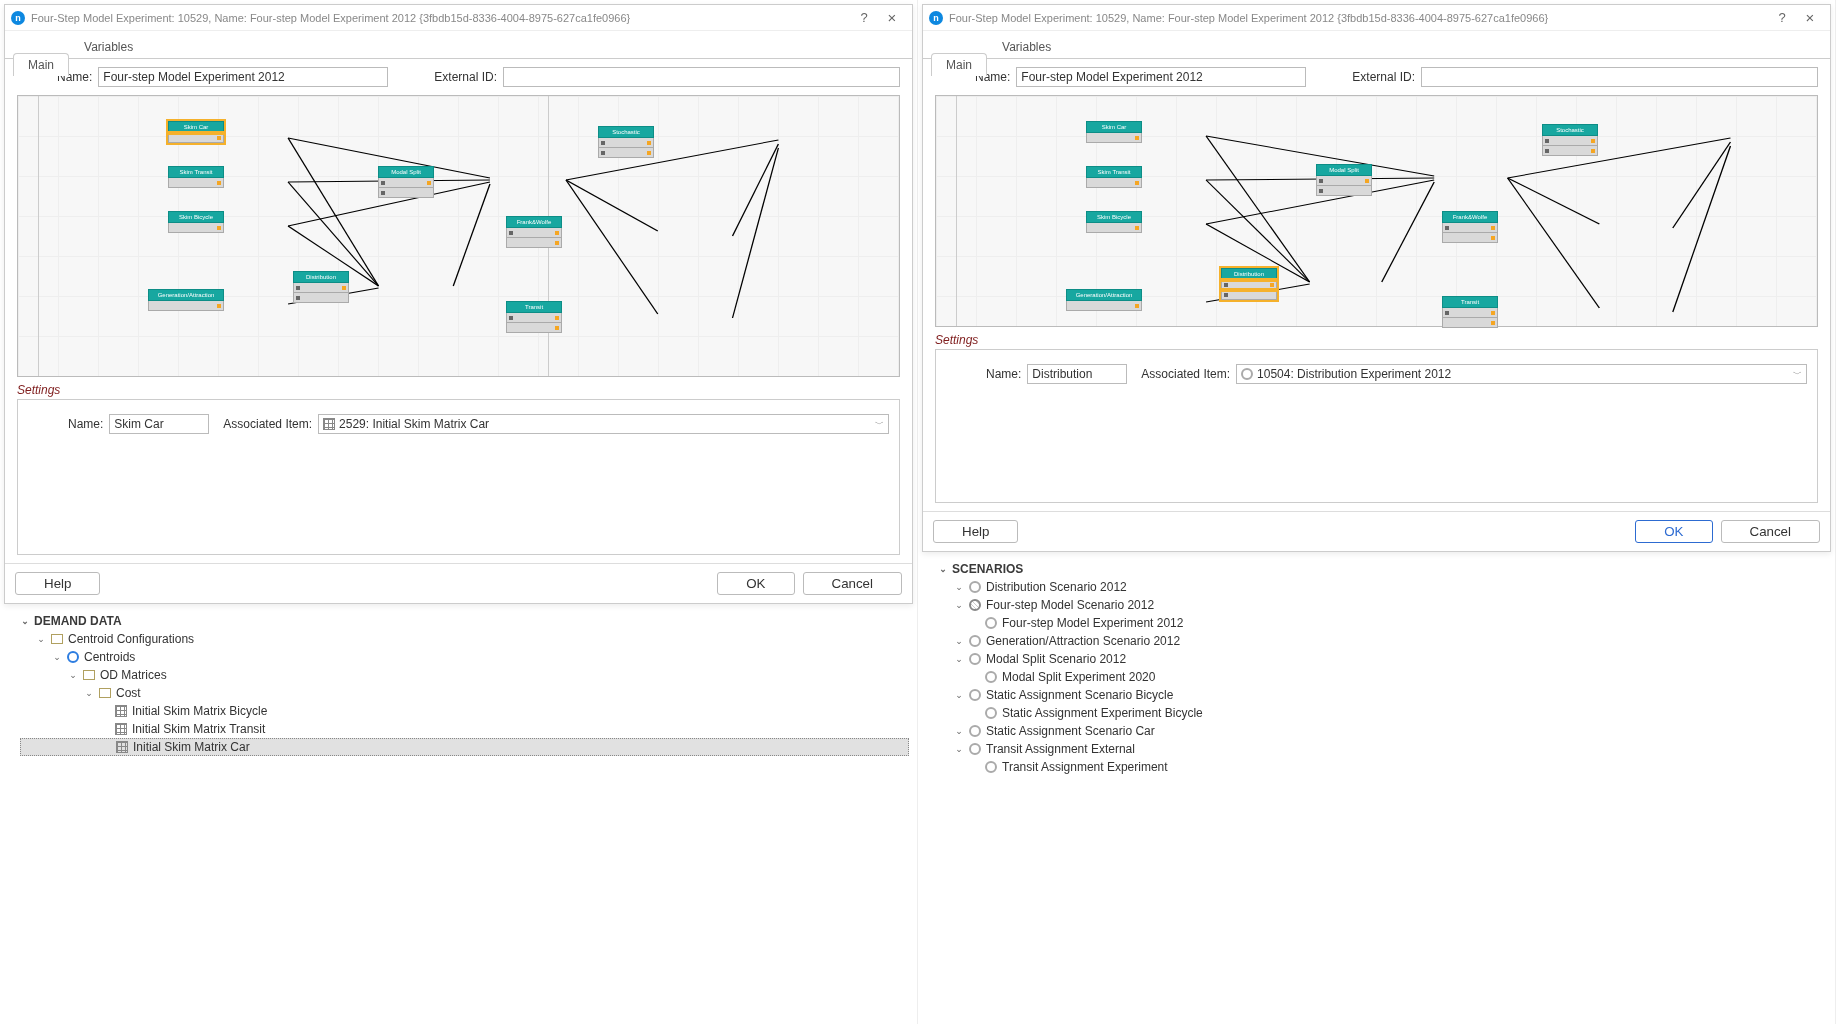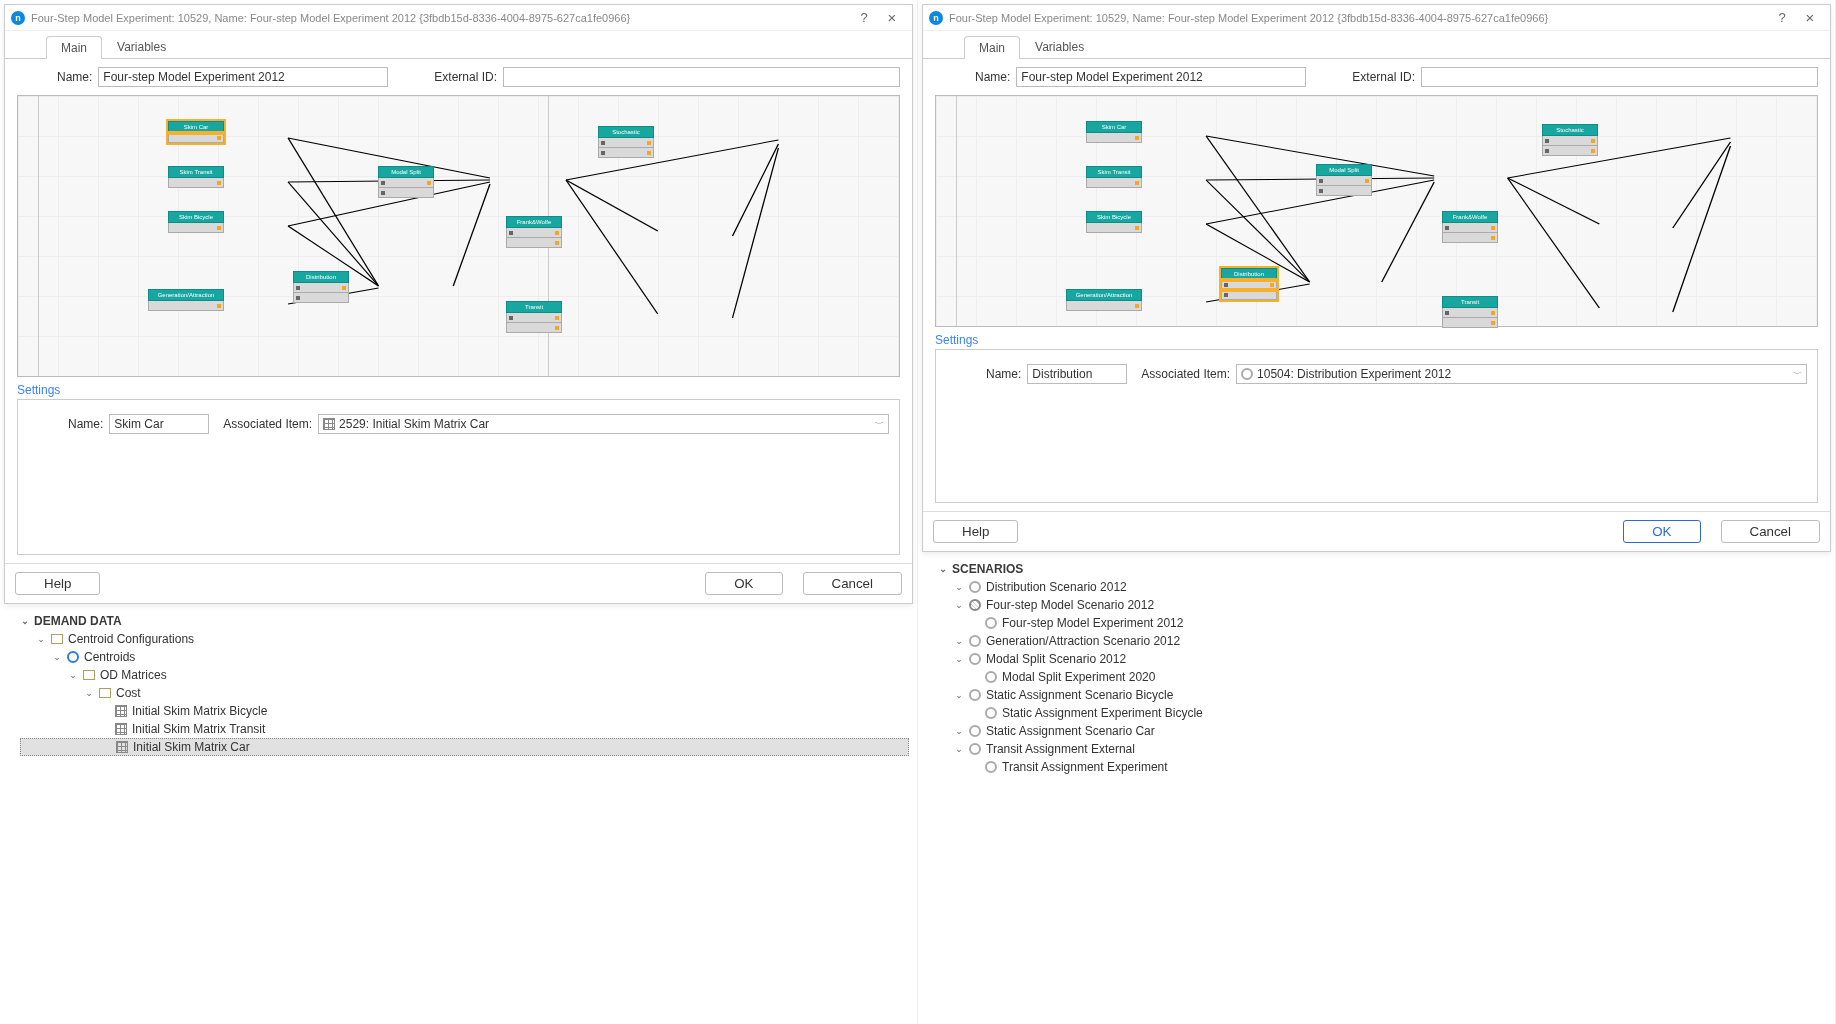--- a/index.html
+++ b/index.html
@@ -49,21 +49,21 @@
   display: flex;
   padding: 4px 8px 0 8px;
   border-bottom: 1px solid #ccc;
   gap: 0;
 }
 .tab {
   padding: 4px 14px; border: 1px solid transparent; border-bottom: none;
   border-radius: 4px 4px 0 0;
   color: #555;
 }
-.tab.active { border-color: #ccc; background: #fff; position: relative; top: 1px; margin-left: 33px; }
+.tab.active { border-color: #ccc; background: #fff; position: relative; top: 18px; }
 .form-row { display: flex; align-items: center; gap: 6px; padding: 8px 12px; }
 .form-row .lbl { color: #333; margin-left: 40px; }
 input.txt {
   border: 1px solid #bbb; height: 20px; padding: 0 4px;
   font: inherit; color: #333;
 }
 .canvas-wrap { margin: 0 12px; border: 1px solid #bbb; background: #f7f7f7; position: relative; }
 .grid {
   position: absolute; inset: 0;
   background-image:
@@ -86,32 +86,32 @@
   height: 10px; display: flex; justify-content: space-between;
   align-items: center; padding: 0 2px; color: #555;
 }
 .node.sel .head, .node.sel .body { outline: 2px solid #f5b12b; }
 .port { width: 4px; height: 4px; background: #666; }
 .port.o { background: #f5a623; }
 svg.wires { position: absolute; inset: 0; width: 100%; height: 100%; }
 svg.wires line { stroke: #000; stroke-width: 1; }
 .vline { position:absolute; top:0; bottom:0; width:1px; background:#ccc; }
 
-.section-lbl { padding: 6px 12px 2px; color: #3b82f6; }
+.section-lbl { padding: 6px 12px 2px; color: #7f1d1d; font-style: italic; }
 .settings-box { margin: 0 12px 8px; border: 1px solid #ccc; padding: 10px; }
 .combo {
   display: inline-flex; align-items: center; border: 1px solid #bbb;
   height: 20px; padding: 0 4px; flex: 1; background: #fff;
   justify-content: space-between;
 }
 .combo .chev { color: #555; font-size: 9px; }
 .spacer { flex: 1; }
 .dlg-buttons {
   display: flex; align-items: flex-start; padding: 8px 10px; border-top: 1px solid #ddd;
-  gap: 20px;
+  gap: 8px;
 }
 .btn {
   border: 1px solid #bbb; background: #fff; padding: 3px 28px;
   border-radius: 3px; color: #333;
 }
 .btn.primary { border-color: #2d6bd1; color: #2d6bd1; }
 
 .tree { padding: 4px 8px 20px 20px; font-size: 12px; }
 .tree-row {
   display: flex; align-items: center; gap: 4px; height: 18px;

